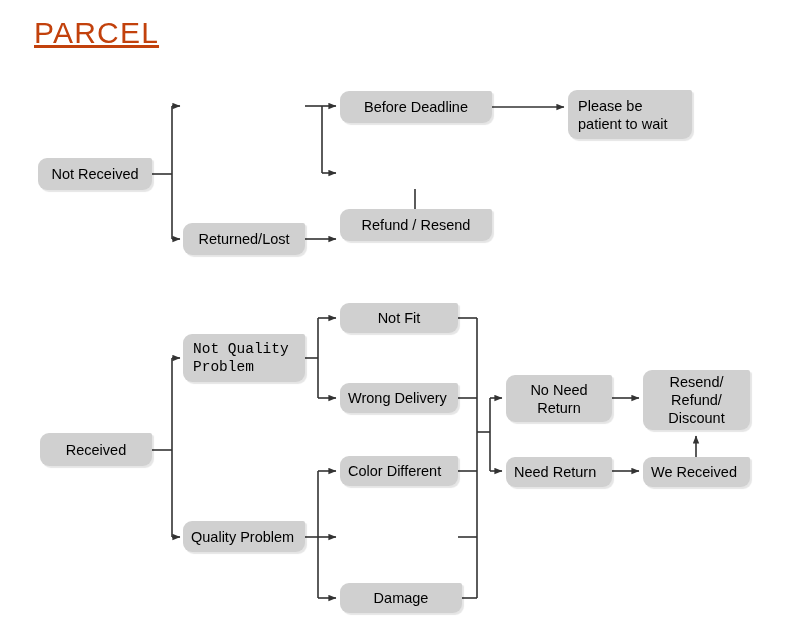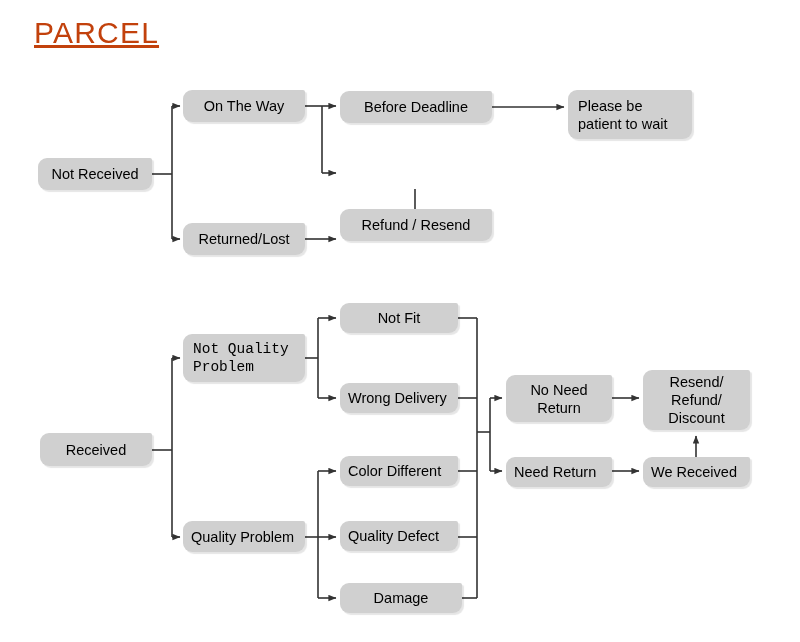--- a/index.html
+++ b/index.html
@@ -105,23 +105,20 @@
       <path d="M612,398 L639,398" marker-end="url(#ah)"></path>
       <path d="M612,471 L639,471" marker-end="url(#ah)"></path>
       <path d="M696,457 L696,436" marker-end="url(#ah)"></path>
     </g>
   </svg>
 
   <div class="node center" style="left:38px;top:158px;width:114px;height:32px;">
     <span class="lbl">Not Received</span>
   </div>
 
-  <div class="node center" style="left:183px;top:90px;width:122px;height:32px;">
-    <span class="lbl">On The Way</span>
-  </div>
 
   <div class="node center" style="left:183px;top:223px;width:122px;height:32px;">
     <span class="lbl">Returned/Lost</span>
   </div>
 
   <div class="node center" style="left:340px;top:91px;width:152px;height:32px;">
     <span class="lbl">Before Deadline</span>
   </div>
 
 
@@ -152,23 +149,20 @@
   </div>
 
   <div class="node ctrpad" style="left:340px;top:383px;width:118px;height:30px;">
     <span class="lbl">Wrong Delivery</span>
   </div>
 
   <div class="node ctrpad" style="left:340px;top:456px;width:118px;height:30px;">
     <span class="lbl">Color Different</span>
   </div>
 
-  <div class="node ctrpad" style="left:340px;top:521px;width:118px;height:30px;">
-    <span class="lbl">Quality Defect</span>
-  </div>
 
   <div class="node center" style="left:340px;top:583px;width:122px;height:30px;">
     <span class="lbl">Damage</span>
   </div>
 
   <div class="node center" style="left:506px;top:375px;width:106px;height:47px;">
     <span class="lbl">No Need
 Return</span>
   </div>
 

